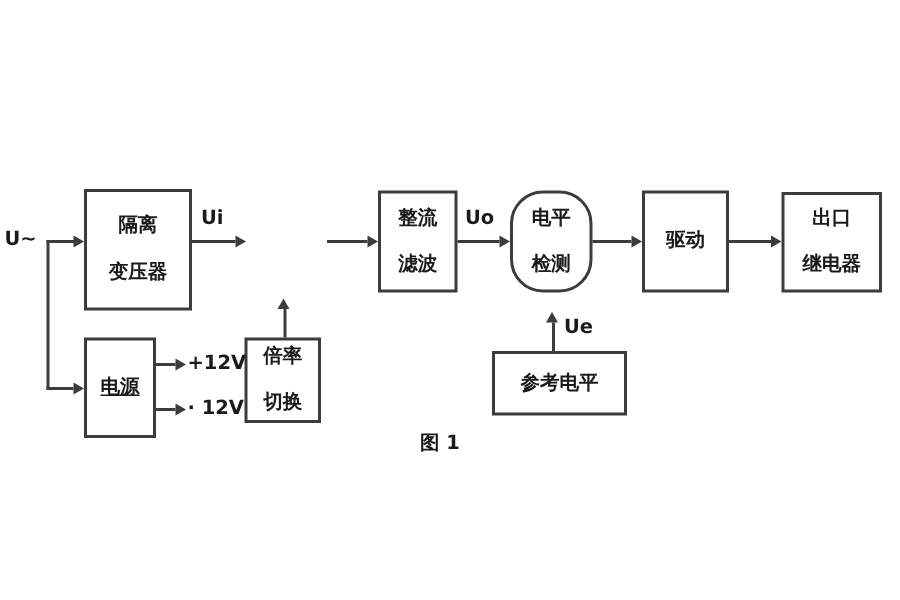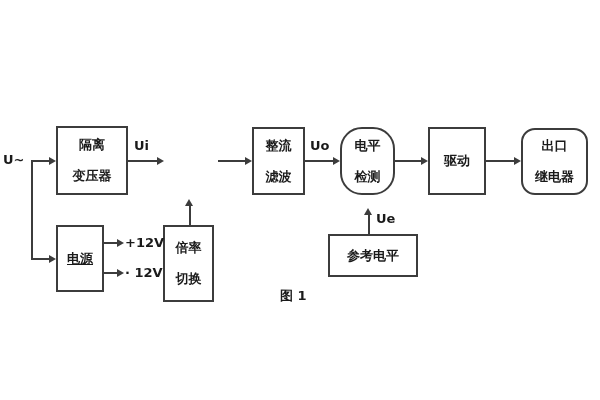--- a/index.html
+++ b/index.html
@@ -63,52 +63,52 @@
     text-align:right;
   }
 </style>
 </head>
 <body>
 
 <div id="canvas">
 
   <span class="siglabel" style="left:3px;top:152px;">U~</span>
 
-  <div class="box" style="left:56px;top:126px;width:72px;height:69px;">
+  <div class="box" style="left:56px;top:126px;width:72px;height:81px;">
     <span>隔离</span>
     <span>变压器</span>
   </div>
 
 
   <div class="box" style="left:252px;top:127px;width:53px;height:68px;">
     <span>整流</span>
     <span>滤波</span>
   </div>
 
   <div class="box" style="left:340px;top:127px;width:55px;height:68px;border-radius:22px;">
     <span>电平</span>
     <span>检测</span>
   </div>
 
   <div class="box" style="left:428px;top:127px;width:58px;height:68px;align-items:center;">
     <span>驱动</span>
 
   </div>
 
-  <div class="box" style="left:521px;top:128px;width:67px;height:67px;border-radius:14px;">
+  <div class="box" style="left:521px;top:128px;width:67px;height:67px;">
     <span>出口</span>
     <span>继电器</span>
   </div>
 
   <div class="box" style="left:56px;top:225px;width:48px;height:67px;text-decoration:underline;">
     <span>电源</span>
 
   </div>
 
-  <div class="box" style="left:163px;top:225px;width:51px;height:77px;">
+  <div class="box" style="left:163px;top:225px;width:51px;height:57px;">
     <span>倍率</span>
     <span>切换</span>
   </div>
 
   <div class="box" style="left:328px;top:234px;width:90px;height:43px;">
     <span>参考电平</span>
 
   </div>
 
   <div class="hline" style="left:31px;top:160px;width:19px;"></div>

